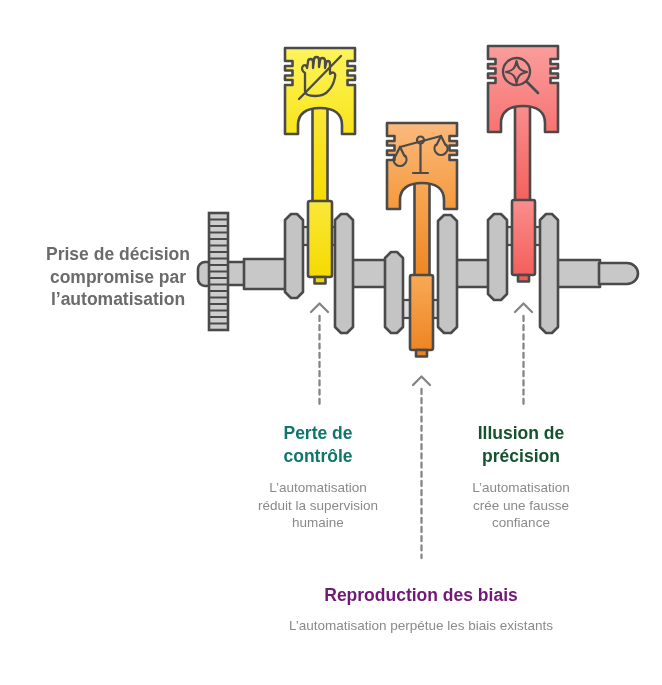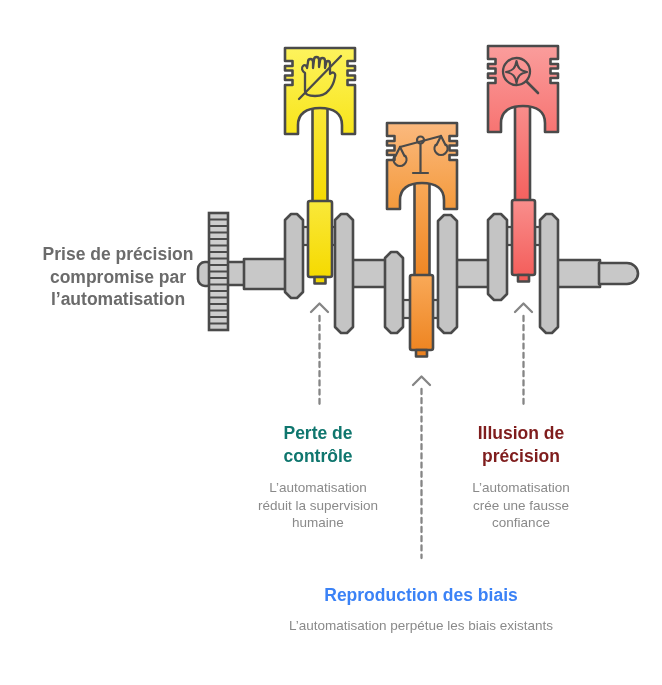--- a/index.html
+++ b/index.html
@@ -5,22 +5,22 @@
   html,body{margin:0;padding:0;background:#fff;}
   .canvas{
     position:relative;width:662px;height:685px;background:#ffffff;overflow:hidden;
     font-family:"Liberation Sans", sans-serif;
   }
   .canvas svg{position:absolute;left:0;top:0;}
   .txt{position:absolute;text-align:center;white-space:pre-line;}
   .machine-label{left:18px;top:243px;width:200px;font-size:17.5px;line-height:22.5px;font-weight:bold;color:#6b6b6b;}
   .callout-title{font-size:17.5px;line-height:23px;font-weight:bold;}
   .t-yellow{color:#0f766e;}
-  .t-orange{color:#3b82f6;}
-  .t-red{color:#7f1d1d;}
+  .t-orange{color:#701a75;}
+  .t-red{color:#14532d;}
   .callout-desc{font-size:13.5px;line-height:17.6px;color:#8a8a8a;}
   .c1-title{left:238px;top:422px;width:160px;}
   .c1-desc{left:233px;top:479px;width:170px;}
   .c3-title{left:441px;top:422px;width:160px;}
   .c3-desc{left:441px;top:479px;width:160px;}
   .c2-title{left:291px;top:584px;width:260px;}
   .c2-desc{left:210px;top:617px;width:422px;}
 </style>
 </head>
 <body>
@@ -134,21 +134,21 @@
     <g fill="none" stroke="#858585" stroke-width="2.3" stroke-linecap="round" stroke-linejoin="round">
       <path d="M311 312 L319.5 303.5 L328 312"></path>
       <path d="M319.5 316 L319.5 404" stroke-dasharray="5 4.2"></path>
       <path d="M413 385 L421.5 376.5 L430 385"></path>
       <path d="M421.5 389 L421.5 558" stroke-dasharray="5 4.2"></path>
       <path d="M515 312 L523.5 303.5 L532 312"></path>
       <path d="M523.5 316 L523.5 404" stroke-dasharray="5 4.2"></path>
     </g>
   </svg>
 
-  <div class="txt machine-label">Prise de précision
+  <div class="txt machine-label">Prise de décision
 compromise par
 l’automatisation</div>
 
   <div class="txt callout-title t-yellow c1-title">Perte de
 contrôle</div>
   <div class="txt callout-desc c1-desc">L’automatisation
 réduit la supervision
 humaine</div>
 
   <div class="txt callout-title t-red c3-title">Illusion de

